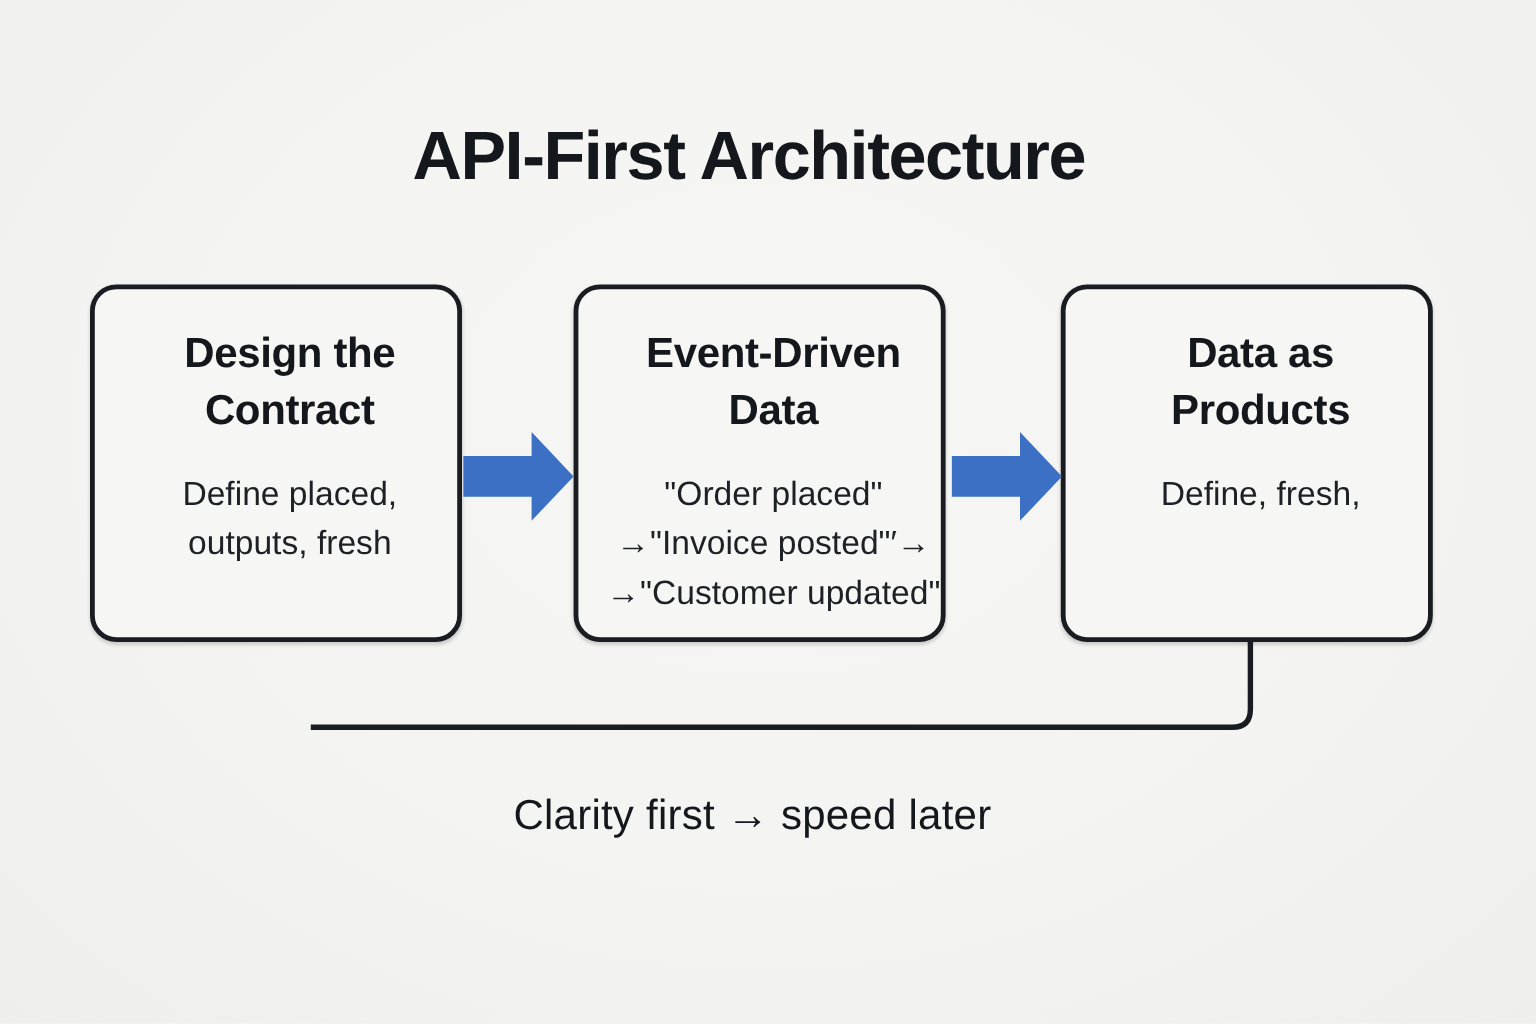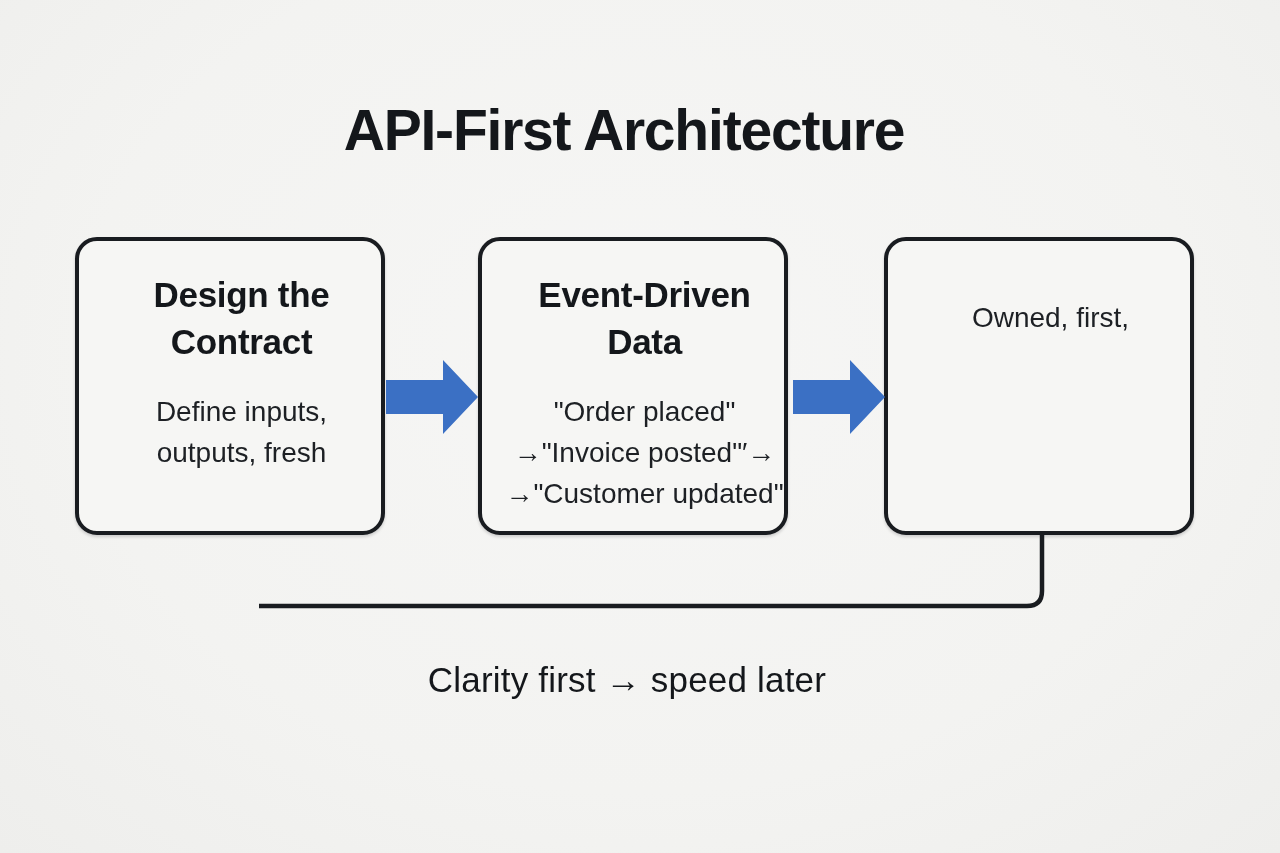--- a/index.html
+++ b/index.html
@@ -89,37 +89,38 @@
 </head>
 <body>
 
 <div class="canvas">
 
   <h1 class="main-title">API-First Architecture</h1>
 
   <div class="node node-1">
     <div class="node-title">Design the Contract</div>
     <div class="node-body">
-      <div class="body-line">Define inputs,</div>
+      <div class="body-line">Define placed,</div>
       <div class="body-line">outputs, fresh</div>
     </div>
   </div>
 
   <div class="node node-2">
     <div class="node-title">Event-Driven Data</div>
     <div class="node-body">
       <div class="body-line">"Order placed"</div>
       <div class="body-line">→"Invoice posted"′→</div>
       <div class="body-line">→"Customer updated"</div>
     </div>
   </div>
 
   <div class="node node-3">
+    <div class="node-title">Data as Products</div>
     <div class="node-body">
-      <div class="body-line">Owned, first,</div>
+      <div class="body-line">Define, fresh,</div>
     </div>
   </div>
 
   <svg class="flow-arrow flow-arrow-1" width="93" height="76" viewBox="0 0 93 76">
     <polygon points="0,21 57,21 57,1 92,38 57,75 57,55 0,55" fill="#3b70c4"></polygon>
   </svg>
 
   <svg class="flow-arrow flow-arrow-2" width="93" height="76" viewBox="0 0 93 76">
     <polygon points="0,21 57,21 57,1 92,38 57,75 57,55 0,55" fill="#3b70c4"></polygon>
   </svg>

